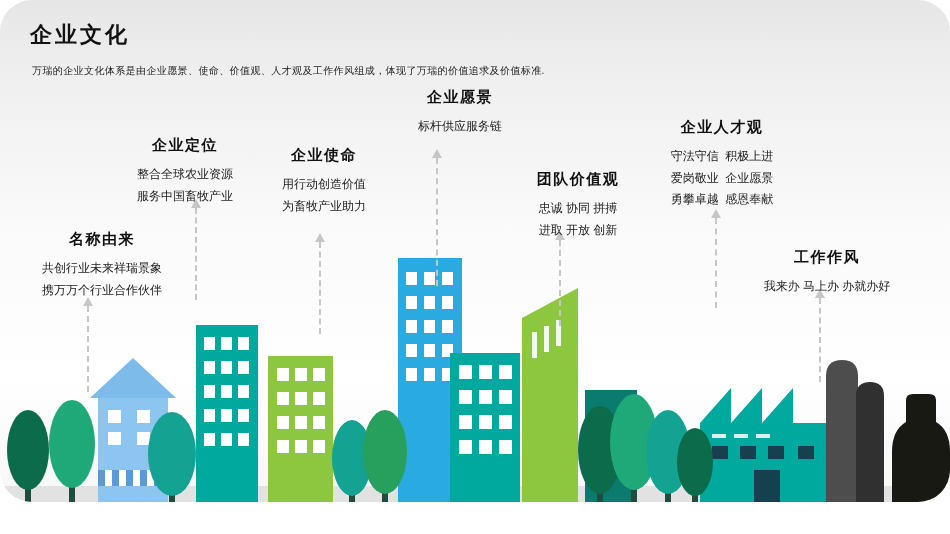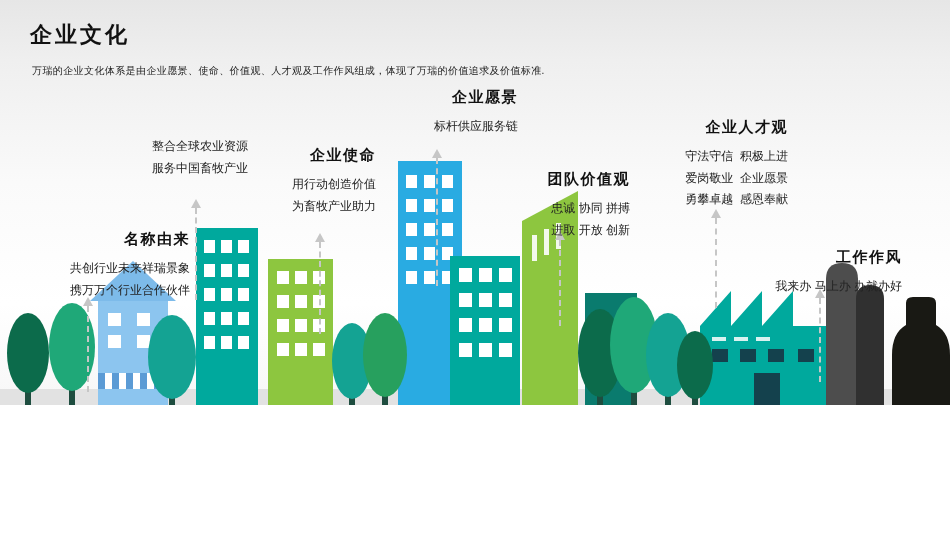--- a/index.html
+++ b/index.html
@@ -1,24 +1,25 @@
 <!DOCTYPE html>
 <html><head>
 <meta charset="utf-8">
 <style>
   html,body{margin:0;padding:0;}
   .slide{
-    position:relative;width:950px;height:405px;overflow:hidden;
+    position:relative;width:950px;height:502px;overflow:hidden;
     font-family:"Liberation Sans","DejaVu Sans",sans-serif;
     background:linear-gradient(180deg,#e6e6e6 0%,#efefef 15%,#fafafa 45%,#ffffff 75%,#f7f7f7 100%);
+    border-radius:32px;
   }
   .slide-title{position:absolute;left:30px;top:20px;font-size:22px;font-weight:800;letter-spacing:3px;color:#111;margin:0;}
   .slide-subtitle{position:absolute;left:32px;top:64px;font-size:10px;color:#222;letter-spacing:.4px;}
 
-  .section{position:absolute;text-align:right;color:#1a1a1a;z-index:3;}
+  .section{position:absolute;text-align:center;color:#1a1a1a;z-index:3;}
   .section h2{font-size:15px;font-weight:700;margin:0 0 9px;letter-spacing:1.5px;color:#111;}
   .section .line{font-size:12px;line-height:1.8;white-space:pre;color:#222;}
 
   .s1{left:14px;top:230px;width:176px;}
   .s2{left:122px;top:136px;width:126px;}
   .s3{left:272px;top:146px;width:104px;}
   .s4{left:402px;top:88px;width:116px;}
   .s5{left:526px;top:170px;width:104px;}
   .s6{left:656px;top:118px;width:132px;}
   .s7{left:752px;top:248px;width:150px;}
@@ -55,20 +56,21 @@
   <div class="arrow a6"></div>
   <div class="arrow a7"></div>
 
   <div class="section s1">
     <h2>名称由来</h2>
     <div class="line">共创行业未来祥瑞景象</div>
     <div class="line">携万万个行业合作伙伴</div>
   </div>
 
   <div class="section s2">
+    <h2>企业定位</h2>
     <div class="line">整合全球农业资源</div>
     <div class="line">服务中国畜牧产业</div>
   </div>
 
   <div class="section s3">
     <h2>企业使命</h2>
     <div class="line">用行动创造价值</div>
     <div class="line">为畜牧产业助力</div>
   </div>
 

